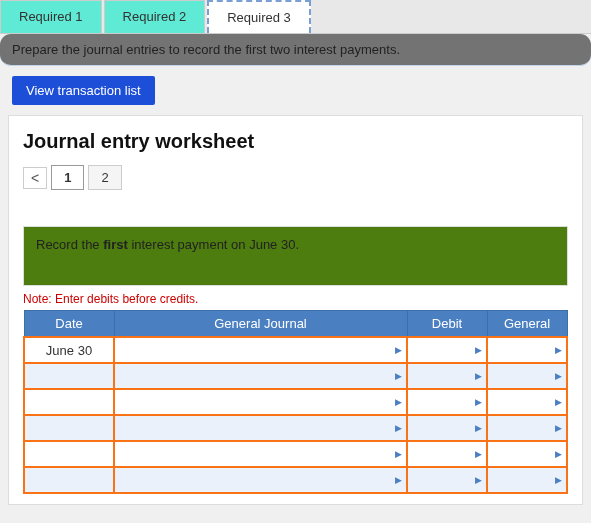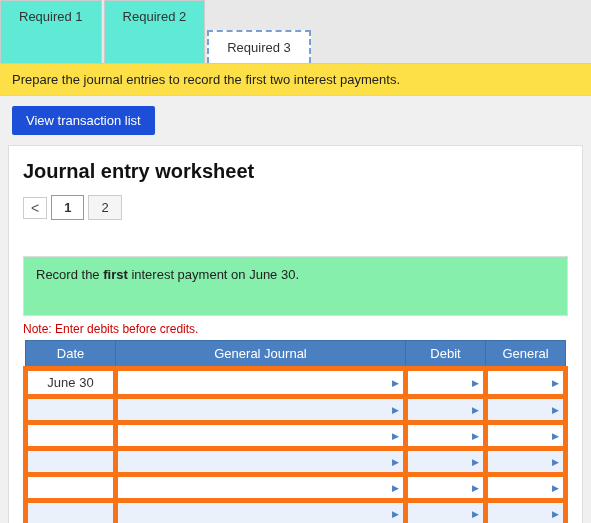--- a/index.html
+++ b/index.html
@@ -24,30 +24,30 @@
       background: #5eead4;
       color: #333;
       font-size: 13px;
       margin-right: 2px;
     }
     .tab.active {
       background: #fff;
       border: 2px dashed #7a9fd4;
       border-bottom: none;
       font-weight: normal;
-      margin-top: 30px;
     }
 
     
     .info-bar {
-      background: #fde047;
+      background: #737373;
       padding: 8px 12px;
       font-size: 13px;
       color: #222;
       border-bottom: 1px solid #c0d4ea;
+      border-radius: 11px;
     }
 
     
     .btn-view {
       display: inline-block;
       background: #1d4ed8;
       color: #fff;
       padding: 7px 14px;
       margin: 10px 12px;
       font-size: 13px;
@@ -107,21 +107,21 @@
       font-size: 13px;
       color: #333;
       margin-left: 4px;
     }
 
     
     .desc-box {
       border: 1px solid #ddd;
       padding: 10px 12px;
       margin-bottom: 6px;
-      background: #86efac;
+      background: #4d7c0f;
       min-height: 60px;
       font-size: 13px;
       color: #222;
       margin-top: 36px;
     }
     .desc-box span.highlight {
       font-weight: bold;
     }
 
     
@@ -145,21 +145,21 @@
       border: 1px solid #3a6fa8;
       font-weight: normal;
       margin-left: 40px;
     }
     .journal-table th.date-col { width: 90px; }
     .journal-table th.journal-col { }
     .journal-table th.debit-col { width: 80px; }
     .journal-table th.credit-col { width: 80px; }
 
     .journal-table td {
-      border: 5px solid #f97316;
+      border: 2px solid #f97316;
       padding: 4px 6px;
       height: 26px;
     }
     .journal-table td.date-cell {
       text-align: center;
       color: #333;
     }
     .journal-table td.input-cell {
       padding: 0;
       position: relative;

